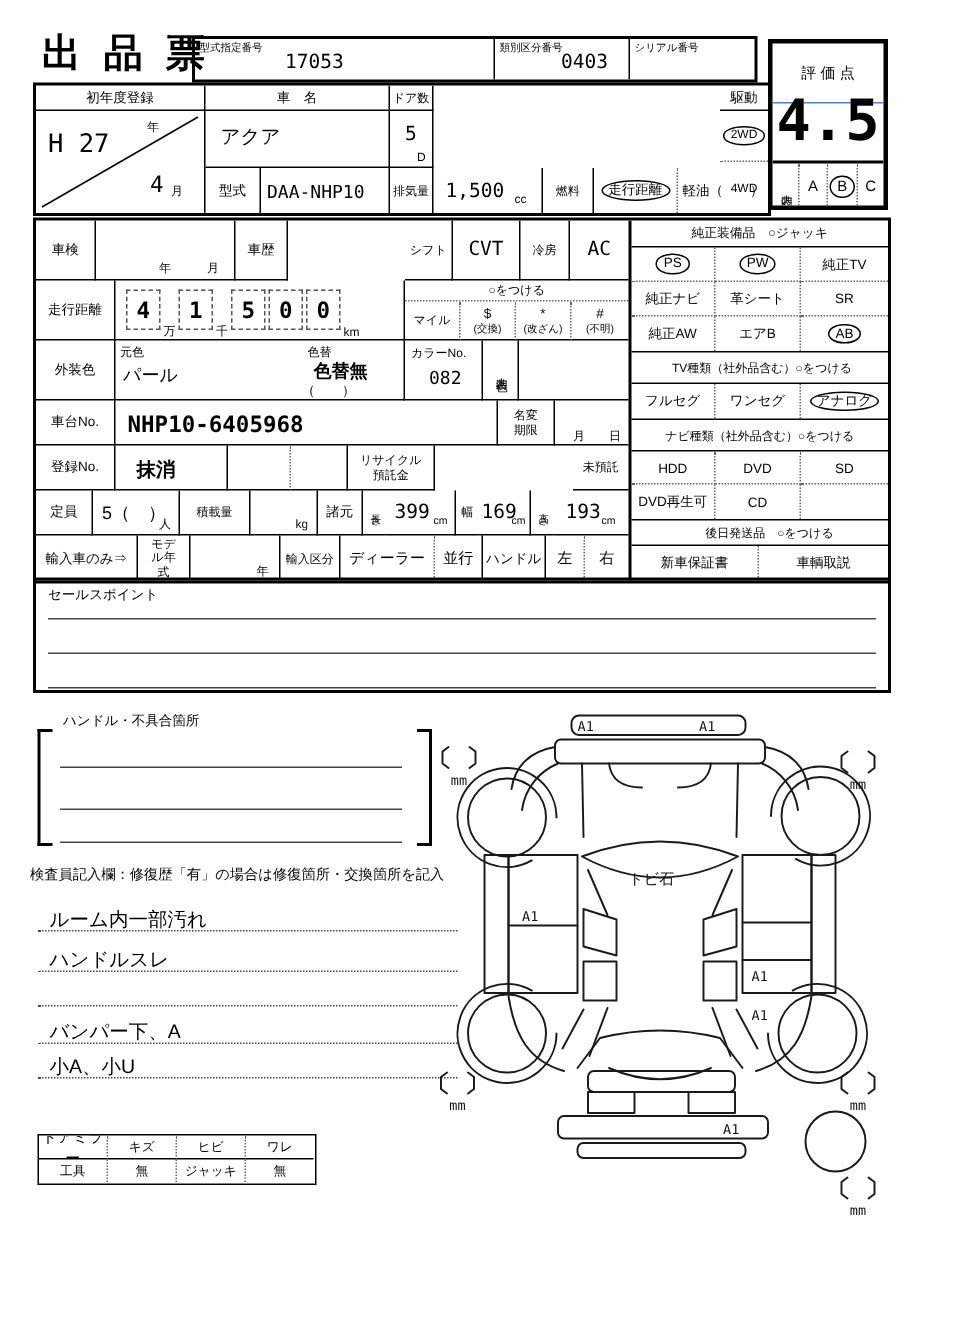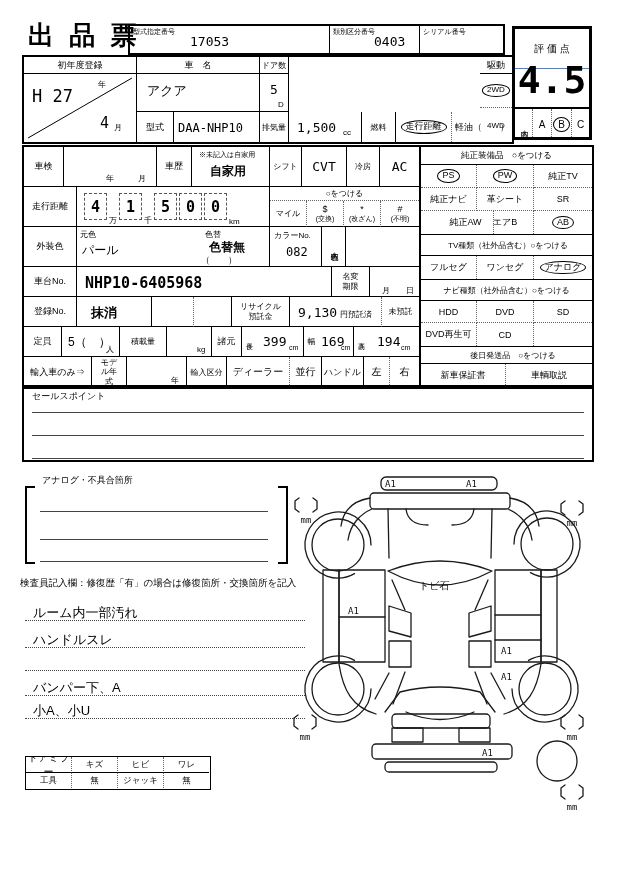--- a/index.html
+++ b/index.html
@@ -107,24 +107,20 @@
   </div>
 
   <div class="c box2" style="left:22px;top:145px;width:572px;height:244px">
 
     <div class="c ctr s9 br bb" style="left:0;top:0;width:40px;height:40px">車検</div>
     <div class="c br bb" style="left:40px;top:0;width:93px;height:40px">
       <span class="c s8" style="left:42px;top:26px">年</span>
       <span class="c s8" style="left:74px;top:26px">月</span>
     </div>
     <div class="c ctr s9 br bb" style="left:133px;top:0;width:35px;height:40px">車歴</div>
-    <div class="c br bb" style="left:168px;top:0;width:78px;height:40px">
-      <span class="c s7" style="left:7px;top:3px">※未記入は自家用</span>
-      <span class="c s12 bold" style="left:18px;top:16px">自家用</span>
-    </div>
     <div class="c ctr s8 br bb" style="left:246px;top:0;width:32px;height:40px">シフト</div>
     <div class="c ctr s13 br bb mono" style="left:278px;top:0;width:45px;height:40px">CVT</div>
     <div class="c ctr s8 br bb" style="left:323px;top:0;width:33px;height:40px">冷房</div>
     <div class="c ctr s13 bb mono" style="left:356px;top:0;width:39px;height:40px">AC</div>
 
     <div class="c ctr s9 br bb" style="left:0;top:40px;width:53px;height:40px">走行距離</div>
     <div class="c br bb" style="left:53px;top:40px;width:193px;height:40px">
       <div style="display:flex;align-items:center;height:100%;padding-left:6px">
         <span class="digitbox">4</span>
         <span class="sub">万</span>
@@ -172,24 +168,20 @@
     <div class="c bb" style="left:346px;top:120px;width:49px;height:30px">
       <span class="c s8" style="left:12px;top:18px">月</span>
       <span class="c s8" style="left:36px;top:18px">日</span>
     </div>
 
     <div class="c ctr s9 br bb" style="left:0;top:150px;width:53px;height:30px">登録No.</div>
     <div class="c br bb s13 bold" style="left:53px;top:150px;width:75px;height:30px;padding:7px 0 0 14px">抹消</div>
     <div class="c brd bb" style="left:128px;top:150px;width:42px;height:30px"></div>
     <div class="c br bb" style="left:170px;top:150px;width:38px;height:30px"></div>
     <div class="c ctr s8 wrap2 br bb" style="left:208px;top:150px;width:58px;height:30px;padding:0 6px">リサイクル預託金</div>
-    <div class="c brd bb" style="left:266px;top:150px;width:92px;height:30px">
-      <span class="c mono s13" style="left:8px;top:8px">9,130</span>
-      <span class="c s8" style="left:50px;top:12px">円預託済</span>
-    </div>
     <div class="c ctr s8 bb" style="left:358px;top:150px;width:37px;height:30px">未預託</div>
 
     <div class="c ctr s9 br bb" style="left:0;top:180px;width:38px;height:30px">定員</div>
     <div class="c br bb" style="left:38px;top:180px;width:58px;height:30px">
       <span class="c s12" style="left:6px;top:7px">5（　）</span>
       <span class="c s8" style="left:44px;top:17px">人</span>
     </div>
     <div class="c ctr s8 br bb" style="left:96px;top:180px;width:47px;height:30px">積載量</div>
     <div class="c br bb" style="left:143px;top:180px;width:45px;height:30px">
       <span class="c s8" style="left:30px;top:18px">kg</span>
@@ -200,58 +192,58 @@
       <span class="c mono s13" style="left:6px;top:7px">399</span>
       <span class="c s7" style="left:32px;top:17px">cm</span>
     </div>
     <div class="c ctr s8 bb" style="left:280px;top:180px;width:15px;height:30px">幅</div>
     <div class="c br bb" style="left:295px;top:180px;width:35px;height:30px">
       <span class="c mono s13" style="left:2px;top:7px">169</span>
       <span class="c s7" style="left:22px;top:17px">cm</span>
     </div>
     <div class="c ctr s7 vtext bb" style="left:330px;top:180px;width:15px;height:30px">高さ</div>
     <div class="c bb" style="left:345px;top:180px;width:50px;height:30px">
-      <span class="c mono s13" style="left:8px;top:7px">194</span>
+      <span class="c mono s13" style="left:8px;top:7px">193</span>
       <span class="c s7" style="left:32px;top:17px">cm</span>
     </div>
 
     <div class="c ctr s9 br" style="left:0;top:210px;width:68px;height:30px">輸入車のみ⇒</div>
     <div class="c ctr s8 wrap2 br" style="left:68px;top:210px;width:35px;height:30px;padding:0 5px">モデル年式</div>
     <div class="c br" style="left:103px;top:210px;width:60px;height:30px">
       <span class="c s8" style="left:44px;top:18px">年</span>
     </div>
     <div class="c ctr s8 br" style="left:163px;top:210px;width:40px;height:30px">輸入区分</div>
     <div class="c ctr s10 brd" style="left:203px;top:210px;width:63px;height:30px">ディーラー</div>
     <div class="c ctr s10 br" style="left:266px;top:210px;width:32px;height:30px">並行</div>
     <div class="c ctr s9 br" style="left:298px;top:210px;width:42px;height:30px">ハンドル</div>
     <div class="c ctr s10 brd" style="left:340px;top:210px;width:26px;height:30px">左</div>
     <div class="c ctr s10" style="left:366px;top:210px;width:29px;height:30px">右</div>
 
     <div class="c" style="left:395px;top:0;width:0;height:240px;border-left:2px solid #000"></div>
 
-    <div class="c ctr bb" style="left:397px;top:0;width:171px;height:18px;font-size:8.5px">純正装備品　○をつける</div>
+    <div class="c ctr bb" style="left:397px;top:0;width:171px;height:18px;font-size:8.5px">純正装備品　○ジャッキ</div>
     <div class="c ctr s9 brd bbd" style="left:397px;top:18px;width:56px;height:23px">
         <span class="circled">PS</span>
       </div>
     <div class="c ctr s9 brd bbd" style="left:453px;top:18px;width:57px;height:23px">
         <span class="circled">PW</span>
       </div>
     <div class="c ctr s9 bbd" style="left:510px;top:18px;width:58px;height:23px">
         <span>純正TV</span>
       </div>
     <div class="c ctr s9 brd bbd" style="left:397px;top:41px;width:56px;height:23px">
         <span>純正ナビ</span>
       </div>
     <div class="c ctr s9 brd bbd" style="left:453px;top:41px;width:57px;height:23px">
         <span>革シート</span>
       </div>
     <div class="c ctr s9 bbd" style="left:510px;top:41px;width:58px;height:23px">
         <span>SR</span>
       </div>
-    <div class="c ctr s9 brd" style="left:414px;top:64px;width:56px;height:23px">
+    <div class="c ctr s9 brd" style="left:397px;top:64px;width:56px;height:23px">
         <span>純正AW</span>
       </div>
     <div class="c ctr s9 brd" style="left:453px;top:64px;width:57px;height:23px">
         <span>エアB</span>
       </div>
     <div class="c ctr s9" style="left:510px;top:64px;width:58px;height:23px">
         <span class="circled">AB</span>
       </div>
 
     <div class="c ctr s8 bt bb" style="left:397px;top:87px;width:174px;height:22px">TV種類（社外品含む）○をつける</div>
@@ -278,21 +270,21 @@
     <div class="c ctr s9" style="left:482px;top:217px;width:86px;height:23px">車輌取説</div>
   </div>
 
   <div class="c box2" style="left:22px;top:385px;width:572px;height:77px">
     <span class="c s9" style="left:8px;top:3px">セールスポイント</span>
     <div class="hline" style="left:8px;top:25px;width:552px"></div>
     <div class="hline" style="left:8px;top:48px;width:552px"></div>
     <div class="hline" style="left:8px;top:71px;width:552px"></div>
   </div>
 
-  <span class="c s9" style="left:42px;top:474px">アナログ・不具合箇所</span>
+  <span class="c s9" style="left:42px;top:474px">ハンドル・不具合箇所</span>
   <div class="c" style="left:25px;top:486px;width:10px;height:78px;border-left:2px solid #000;border-top:2px solid #000;border-bottom:2px solid #000"></div>
   <div class="c" style="left:278px;top:486px;width:10px;height:78px;border-right:2px solid #000;border-top:2px solid #000;border-bottom:2px solid #000"></div>
   <div class="hline" style="left:40px;top:511px;width:228px"></div>
   <div class="hline" style="left:40px;top:539px;width:228px"></div>
   <div class="hline" style="left:40px;top:561px;width:228px"></div>
 
   <div class="c" style="left:20px;top:577px;width:300px;height:14px;font-size:9.5px">検査員記入欄：修復歴「有」の場合は修復箇所・交換箇所を記入</div>
   <div class="c dotline s13" style="left:25px;top:604px;width:280px;height:17px;padding-left:8px">ルーム内一部汚れ</div>
   <div class="c dotline s13" style="left:25px;top:631px;width:280px;height:17px;padding-left:8px">ハンドルスレ</div>
   <div class="c dotline s13" style="left:25px;top:655px;width:280px;height:16px;padding-left:8px"></div>

